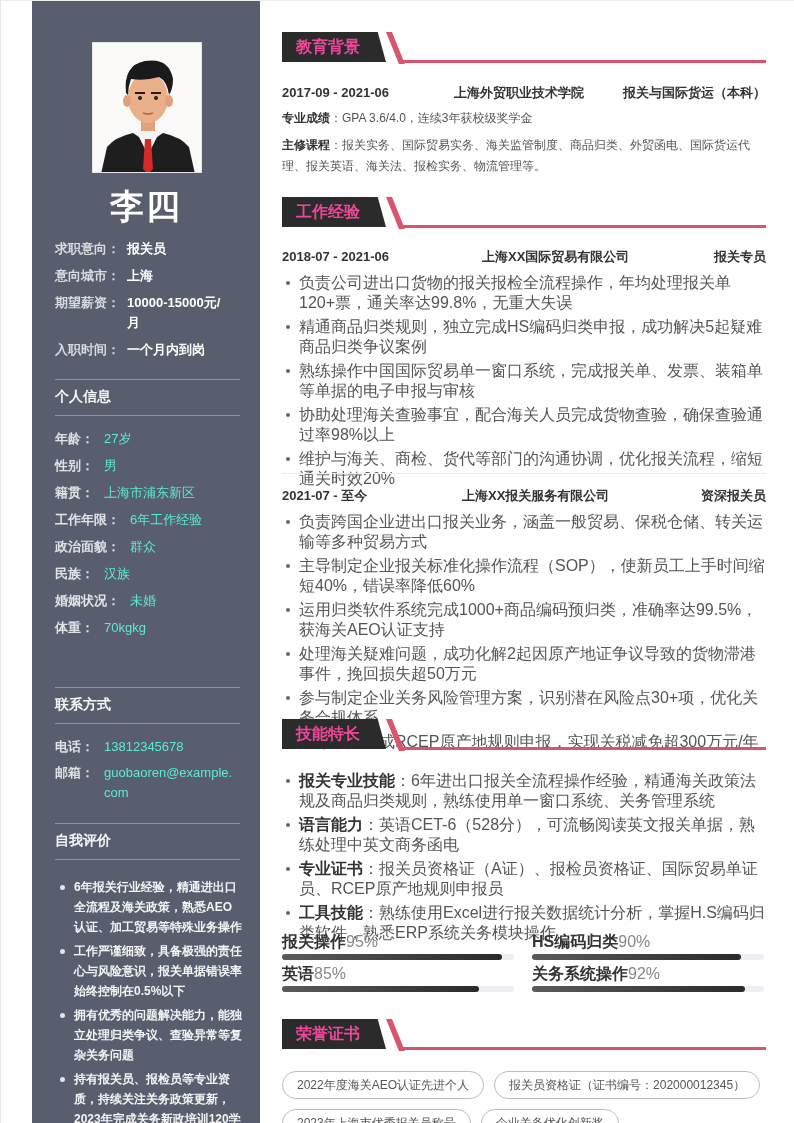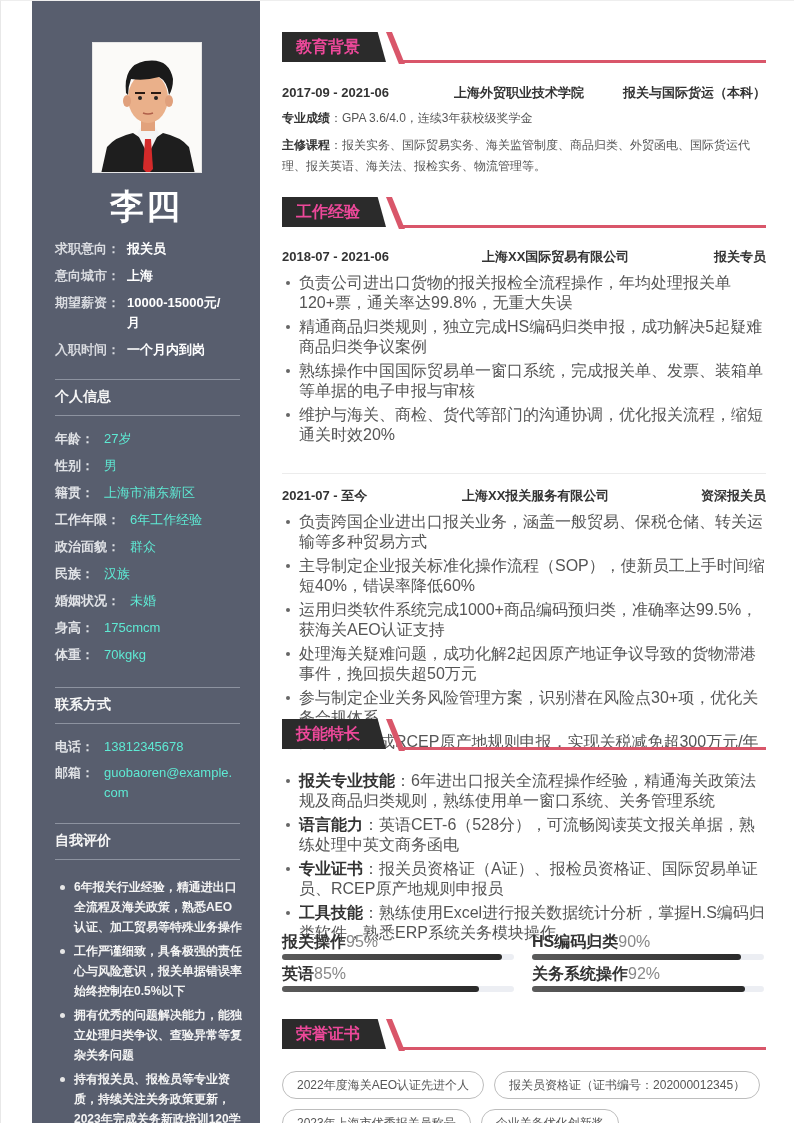--- a/index.html
+++ b/index.html
@@ -122,24 +122,20 @@
         </div>
       <div class="row">
           <span class="lbl">民族：</span>
           <span class="val">汉族</span>
         </div>
       <div class="row">
           <span class="lbl">婚姻状况：</span>
           <span class="val">未婚</span>
         </div>
       <div class="row">
-          <span class="lbl">身高：</span>
-          <span class="val">175cmcm</span>
-        </div>
-      <div class="row">
           <span class="lbl">体重：</span>
           <span class="val">70kgkg</span>
         </div>
     </div>
 
     <div class="sec-line" style="top:686px;"></div>
     <div class="side-title" style="top:695px;">联系方式</div>
     <div class="sec-line" style="top:722px;"></div>
 
     <div class="info contact" style="top:736px;">
@@ -192,20 +188,21 @@
 
     <div class="row3" style="top:246px;">
       <span>2018-07 - 2021-06</span>
       <span style="position:absolute; left:200px;">上海XX国际贸易有限公司</span>
       <span>报关专员</span>
     </div>
     <ul class="blist" style="top:272px;">
       <li>负责公司进出口货物的报关报检全流程操作，年均处理报关单120+票，通关率达99.8%，无重大失误</li>
       <li>精通商品归类规则，独立完成HS编码归类申报，成功解决5起疑难商品归类争议案例</li>
       <li>熟练操作中国国际贸易单一窗口系统，完成报关单、发票、装箱单等单据的电子申报与审核</li>
+      <li>协助处理海关查验事宜，配合海关人员完成货物查验，确保查验通过率98%以上</li>
       <li>维护与海关、商检、货代等部门的沟通协调，优化报关流程，缩短通关时效20%</li>
     </ul>
     <div class="divider" style="top:472px;"></div>
 
     <div class="row3" style="top:485px;">
       <span>2021-07 - 至今</span>
       <span style="position:absolute; left:180px;">上海XX报关服务有限公司</span>
       <span>资深报关员</span>
     </div>
     <ul class="blist" style="top:511px;">

